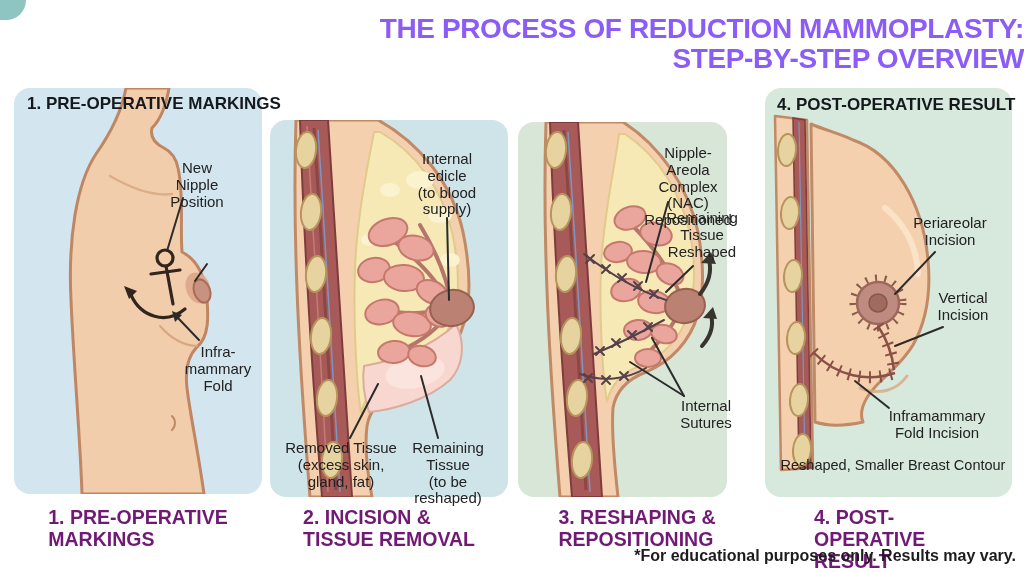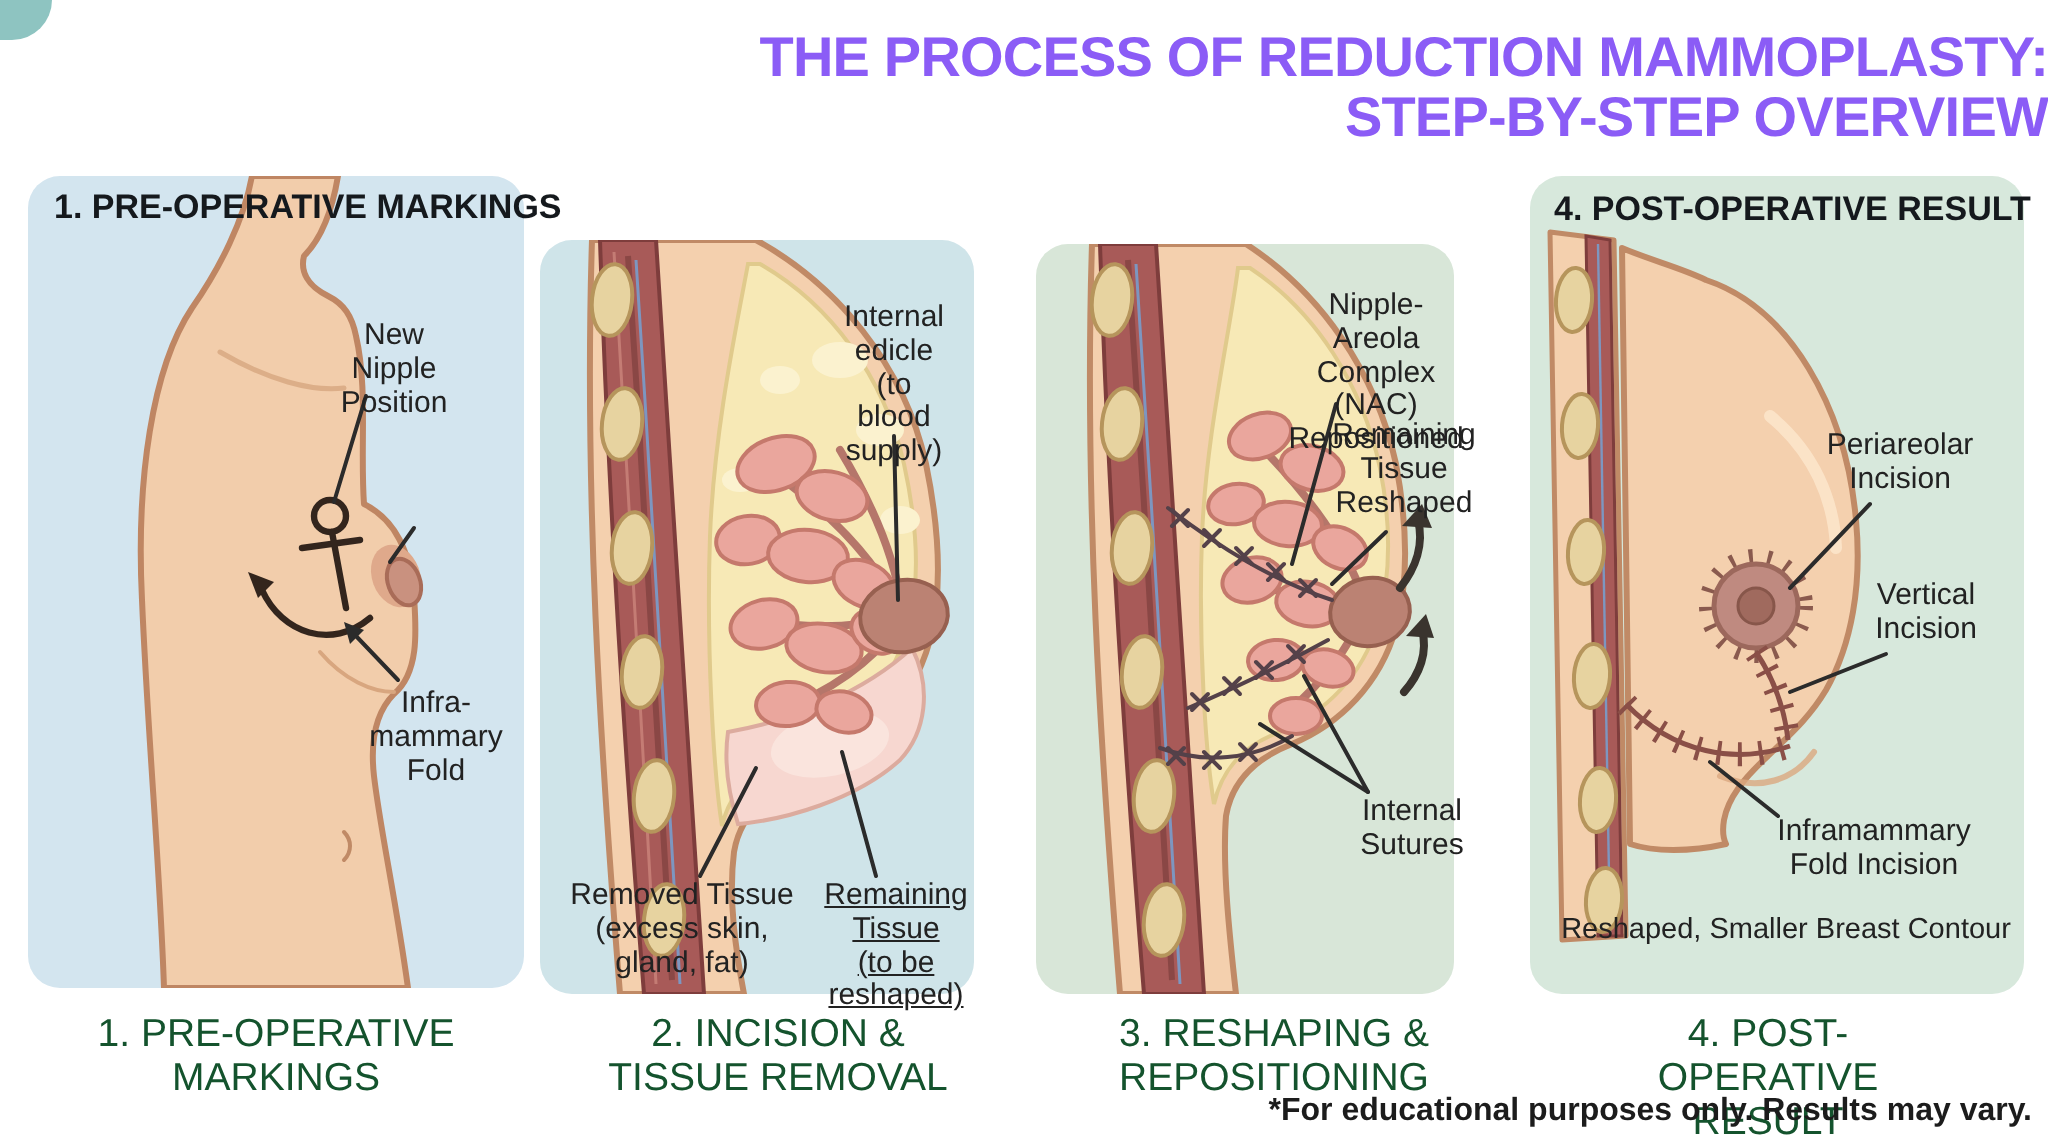--- a/index.html
+++ b/index.html
@@ -11,38 +11,38 @@
     position:absolute;left:0;top:0;width:26px;height:20px;background:#8ec4c1;
     border-bottom-right-radius:24px;
   }
   .title{
     position:absolute;left:0;top:14px;width:1024px;text-align:right;
     font-size:28px;font-weight:800;letter-spacing:-0.4px;line-height:1.07;color:#8b5cf6;
   }
   .panel{position:absolute;border-radius:16px;}
   .panel svg{position:absolute;left:0;top:0;}
   #panel1{left:14px;top:88px;width:248px;height:406px;background:#d3e5ef;}
-  #panel2{left:270px;top:120px;width:217px;height:377px;background:#cfe4e9;}
+  #panel2{left:270px;top:120px;width:238px;height:377px;background:#cfe4e9;}
   #panel3{left:518px;top:122px;width:209px;height:375px;background:#d8e6d8;}
   #panel4{left:765px;top:88px;width:247px;height:409px;background:#d7e8dc;}
   .panel-header{
     position:absolute;font-size:17px;font-weight:800;color:#15191d;white-space:nowrap;
   }
   #panel1 .panel-header{left:13px;top:6px;}
   #panel4 .panel-header{left:12px;top:7px;}
   .label{
     position:absolute;transform:translateX(-50%);
     font-size:15px;font-weight:500;line-height:1.12;text-align:center;
     white-space:pre-line;color:#222222;
   }
   .label.small{font-size:14.5px;white-space:nowrap;}
   .caption{
     position:absolute;transform:translateX(-50%);top:506px;
-    font-size:19.5px;font-weight:400;line-height:1.13;text-align:center;
-    white-space:pre-line;color:#14532d;
+    font-size:19.5px;font-weight:700;line-height:1.13;
+    white-space:pre-line;color:#701a75;
   }
   #caption1{left:138px;} #caption2{left:389px;} #caption3{left:637px;} #caption4{left:884px;}
   .footnote{
     position:absolute;right:8px;top:547px;font-size:16px;font-weight:600;color:#1c1c1c;
   }
 </style>
 </head>
 <body>
 
 <div id="canvas">
@@ -143,21 +143,21 @@
         <line x1="80" y1="318" x2="108" y2="264"></line>
         <line x1="168" y1="318" x2="151" y2="256"></line>
       </g>
     </svg>
     <div class="label" style="left:177px;top:31px;">Internal edicle
 (to blood
 supply)</div>
     <div class="label" style="left:71px;top:320px;">Removed Tissue
 (excess skin,
 gland, fat)</div>
-    <div class="label" style="left:178px;top:320px;text-decoration:underline;">Remaining Tissue
+    <div class="label" style="left:178px;top:320px;">Remaining Tissue
 (to be reshaped)</div>
   </div>
 
   <div class="panel" id="panel3">
     <svg width="239" height="375" viewBox="0 0 239 375">
       <g>
         <path d="M105,0 C142,24 170,64 180,110 C186,142 186,170 180,192 C172,220 152,240 128,250 C110,257 98,268 95,286 C93,312 97,348 100,375 L42,375 C32,250 24,124 28,0 Z" fill="#f4d0ae" stroke="#c08a66" stroke-width="3" stroke-linejoin="round"></path>
         <path d="M107,12 C140,34 163,70 172,112 C178,142 177,168 171,190 C163,216 145,234 122,244 C105,250 93,262 89,280 C85,256 81,200 83,146 C85,95 97,44 101,12 Z" fill="#f7e9b6" stroke="#e0ca8c" stroke-width="2"></path>
       </g>
       <g>

